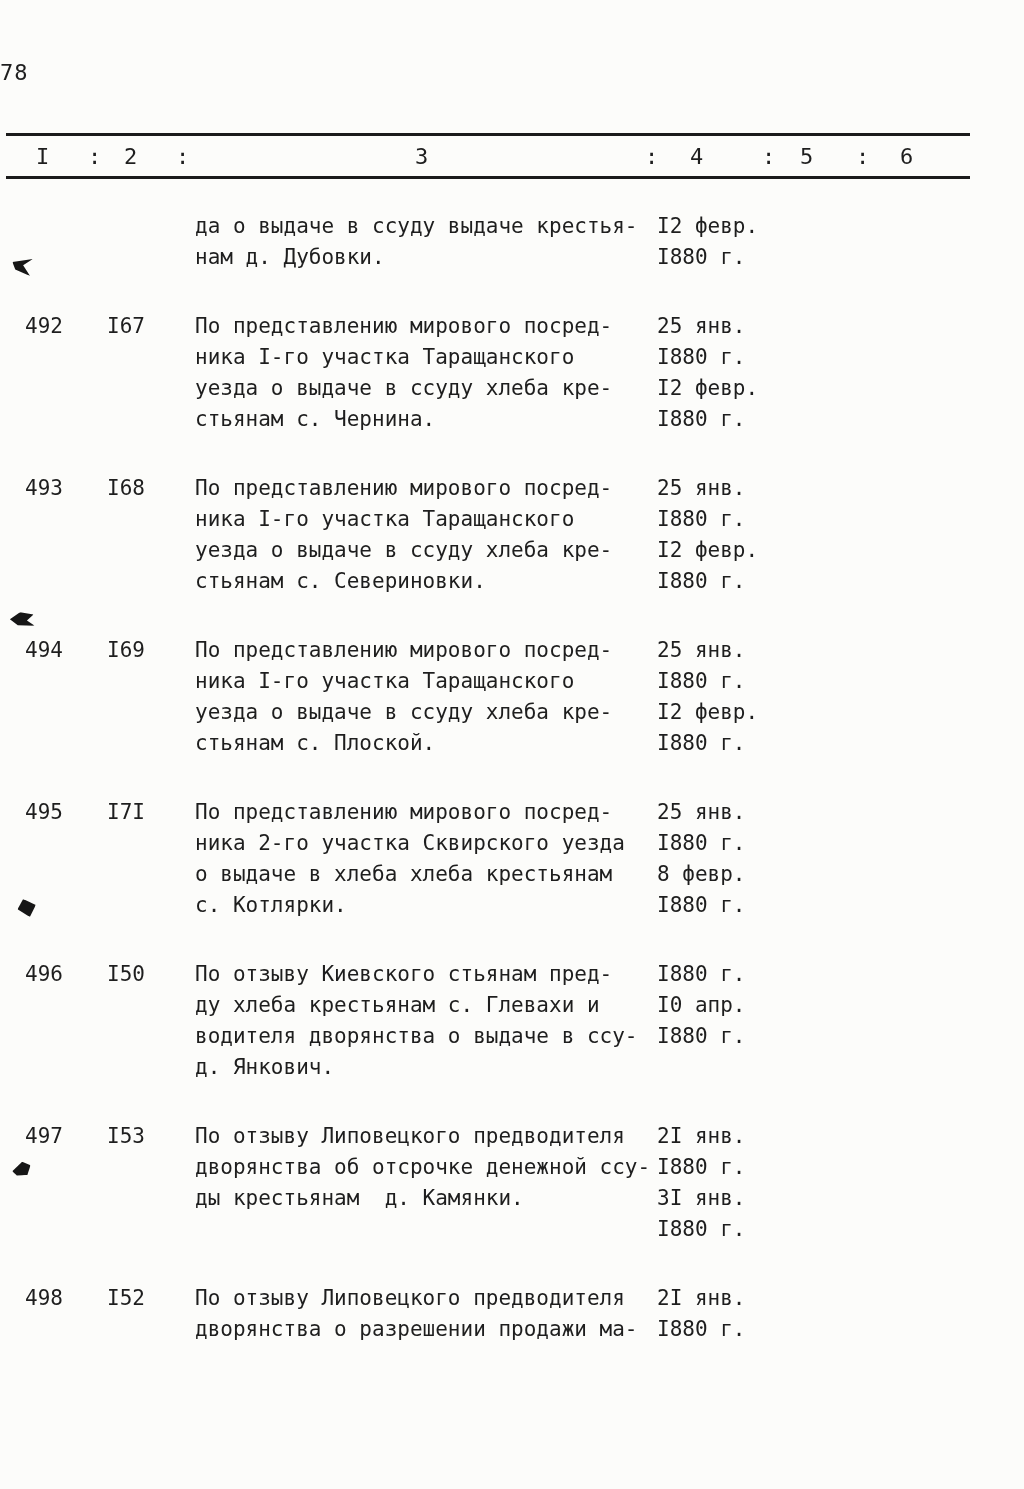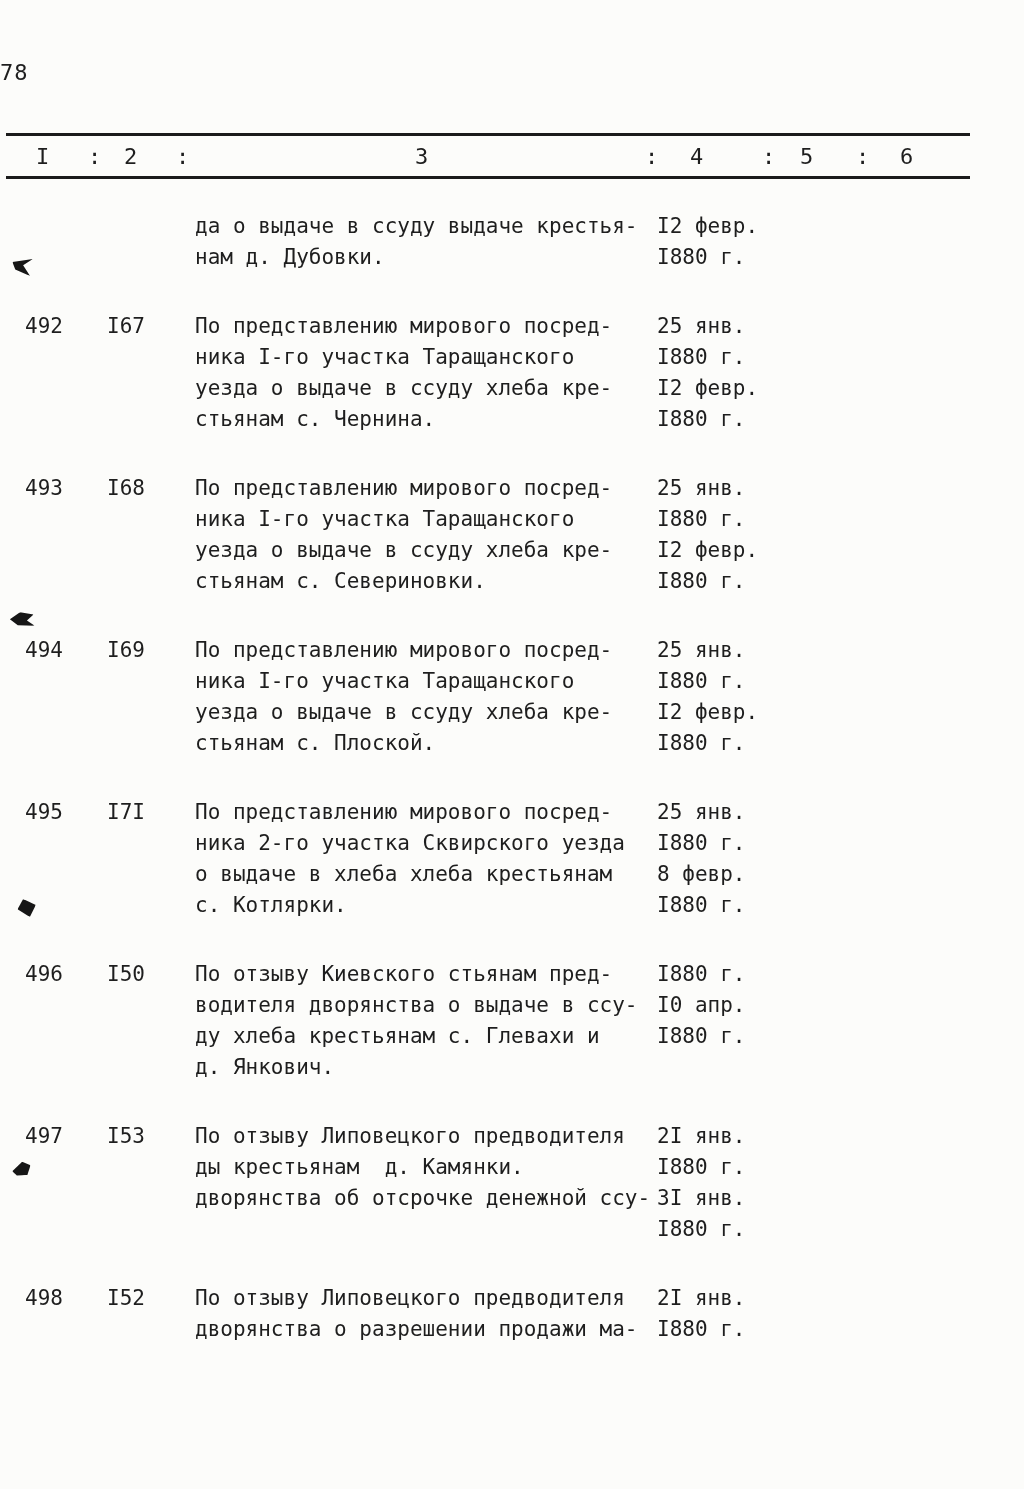--- a/index.html
+++ b/index.html
@@ -167,38 +167,38 @@
           <div class="line">8 февр.</div>
           <div class="line">I880 г.</div>
         </div>
   </div>
 
   <div class="entry">
     <div class="entry-no">496</div>
     <div class="entry-doc-no">I50</div>
     <div class="entry-desc">
           <div class="line">По отзыву Киевского стьянам пред-</div>
+          <div class="line">ду хлеба крестьянам с. Глевахи и</div>
           <div class="line">водителя дворянства о выдаче в ссу-</div>
-          <div class="line">ду хлеба крестьянам с. Глевахи и</div>
           <div class="line">д. Янкович.</div>
         </div>
     <div class="entry-dates">
           <div class="line">I880 г.</div>
           <div class="line">I0 апр.</div>
           <div class="line">I880 г.</div>
         </div>
   </div>
 
   <div class="entry">
     <div class="entry-no">497</div>
     <div class="entry-doc-no">I53</div>
     <div class="entry-desc">
           <div class="line">По отзыву Липовецкого предводителя</div>
+          <div class="line">дворянства об отсрочке денежной ссу-</div>
           <div class="line">ды крестьянам  д. Камянки.</div>
-          <div class="line">дворянства об отсрочке денежной ссу-</div>
         </div>
     <div class="entry-dates">
           <div class="line">2I янв.</div>
           <div class="line">I880 г.</div>
           <div class="line">3I янв.</div>
           <div class="line">I880 г.</div>
         </div>
   </div>
 
   <div class="entry">

